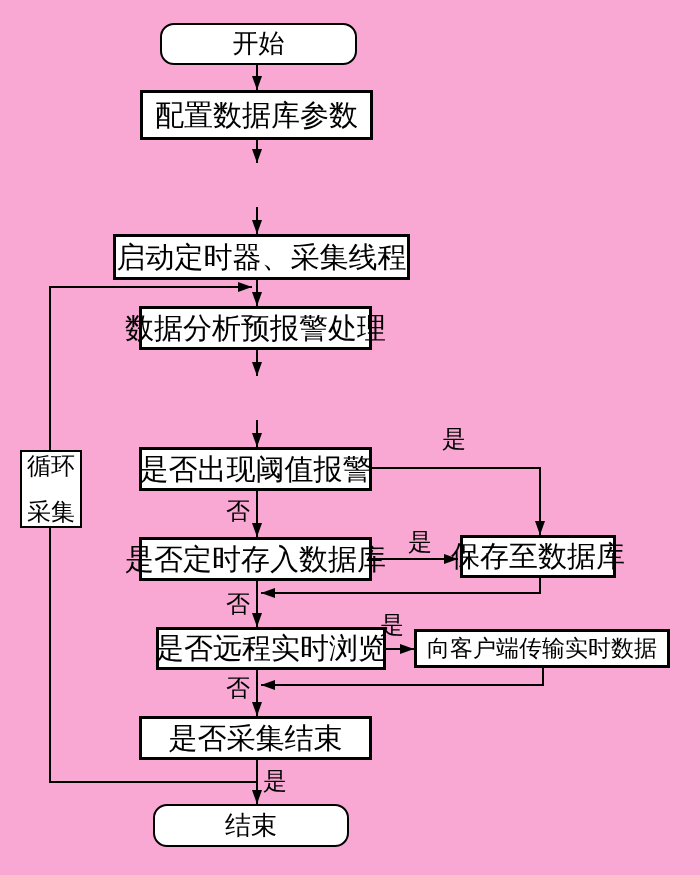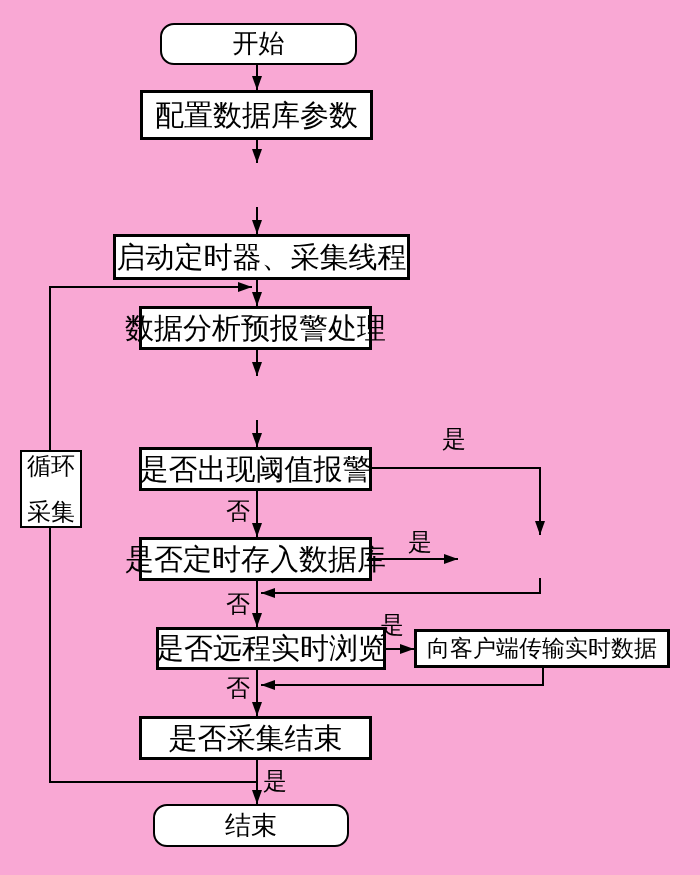--- a/index.html
+++ b/index.html
@@ -78,20 +78,21 @@
 
   <div class="node" style="left:113px;top:234px;width:297px;height:46px">启动定时器、采集线程</div>
 
   <div class="node" style="left:139px;top:306px;width:233px;height:44px">数据分析预报警处理</div>
 
 
   <div class="node" style="left:139px;top:447px;width:233px;height:44px">是否出现阈值报警</div>
 
   <div class="node" style="left:139px;top:537px;width:233px;height:44px">是否定时存入数据库</div>
 
+  <div class="node" style="left:460px;top:535px;width:156px;height:43px">保存至数据库</div>
 
   <div class="node" style="left:156px;top:627px;width:230px;height:43px">是否远程实时浏览</div>
 
   <div class="node" style="left:139px;top:716px;width:233px;height:44px">是否采集结束</div>
 
   <div class="node small-text" style="left:414px;top:629px;width:256px;height:39px">向客户端传输实时数据</div>
 
   <div class="node terminal" style="left:153px;top:804px;width:196px;height:43px">结束</div>
 
   <div class="node loop-box" style="left:20px;top:450px;width:62px;height:78px">

